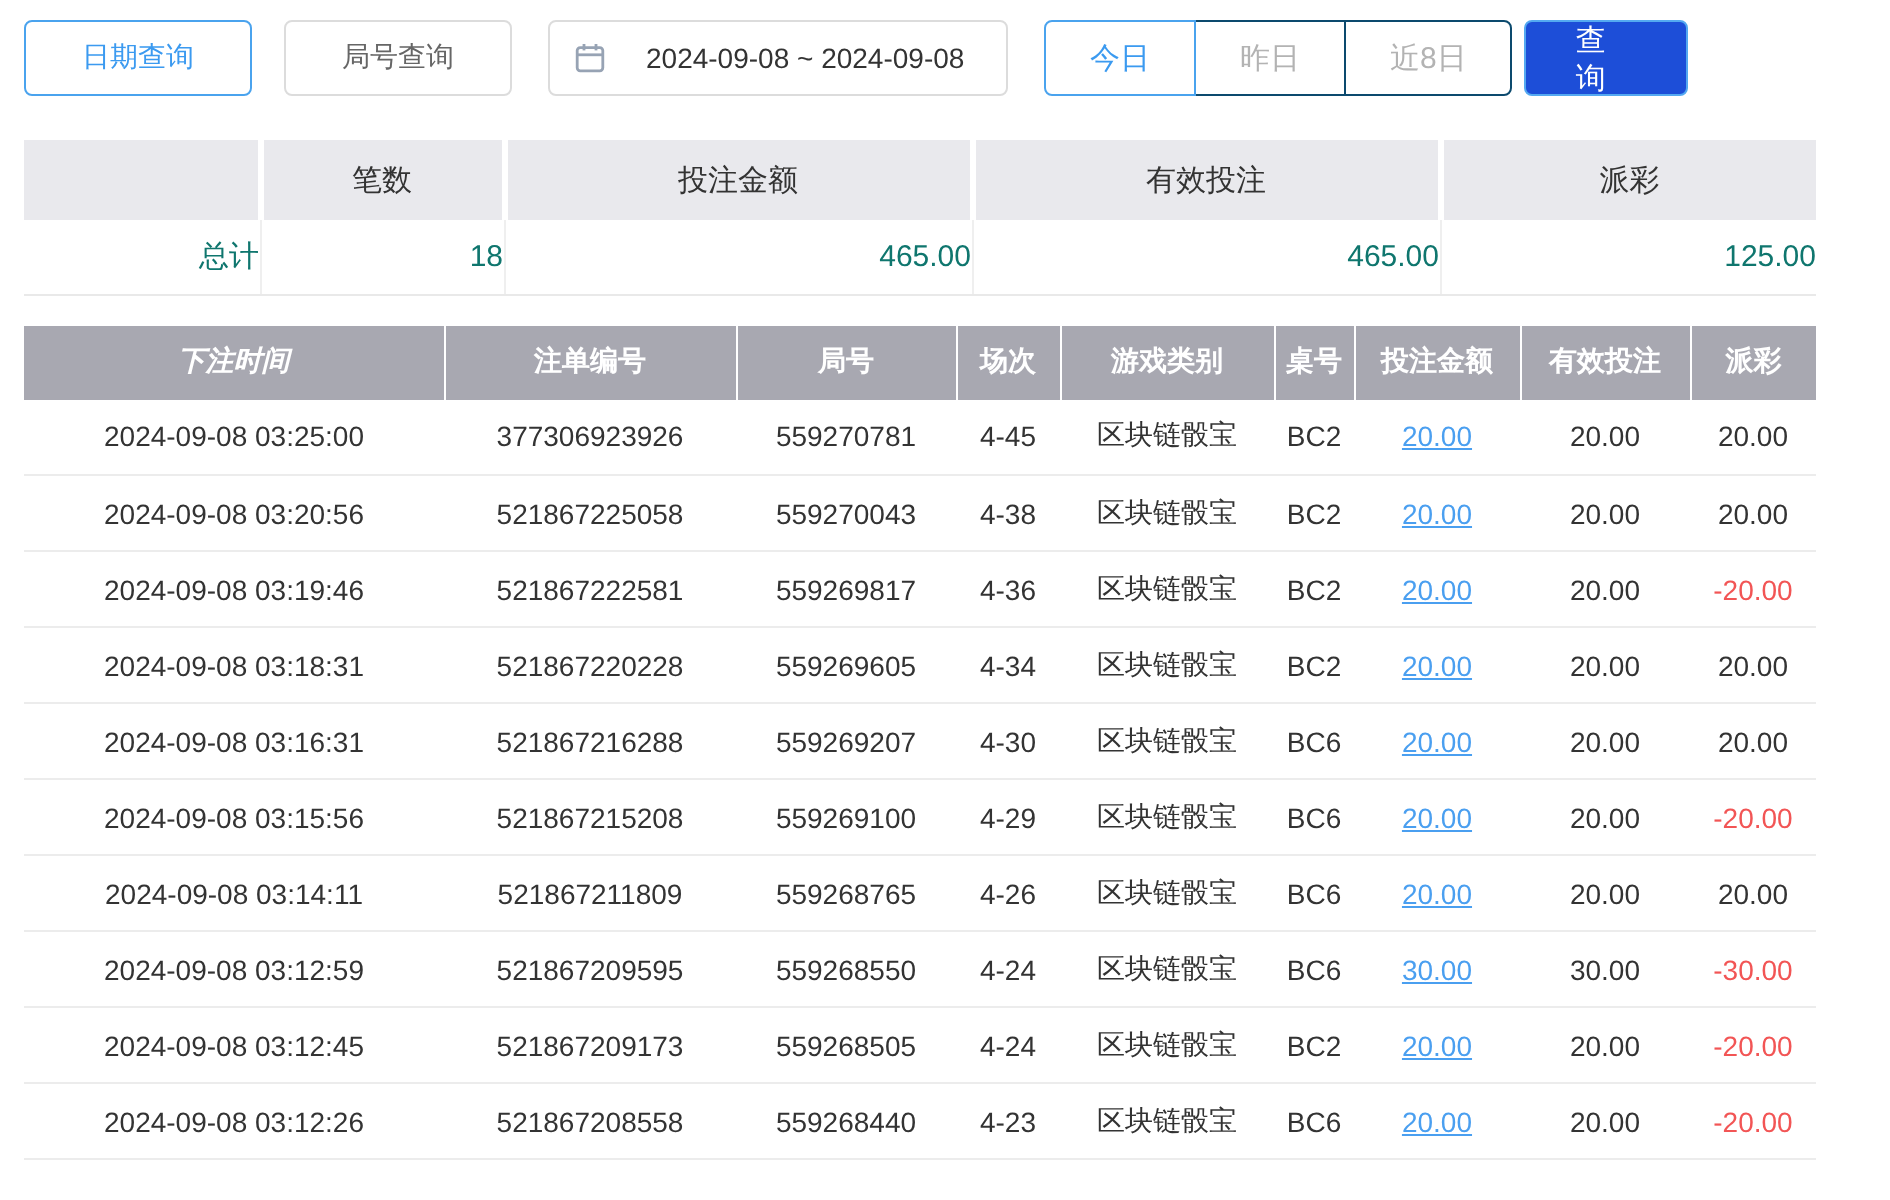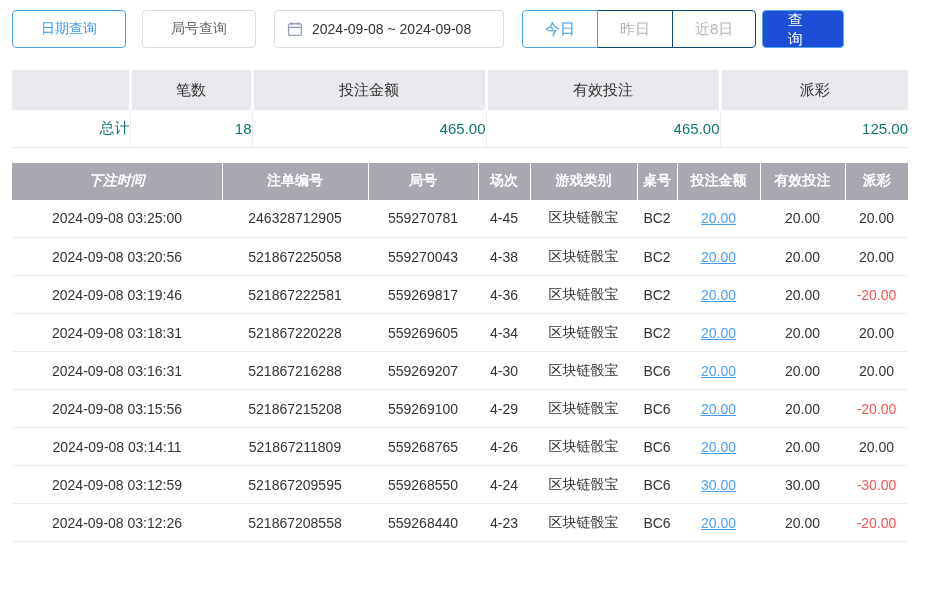--- a/index.html
+++ b/index.html
@@ -17,21 +17,21 @@
   .btn {
     height: 38px; padding: 0 28px; border-radius: 4px; background: #fff;
     font-size: 14px; font-family: inherit; cursor: pointer;
   }
   .outline-blue { border: 1px solid #4aa3ee; color: #3b9af0; }
   .outline-gray { border: 1px solid #dcdcdc; color: #666; }
   .btn + .btn { margin-left: 16px; }
   .date-input {
     margin-left: 18px; width: 230px; height: 38px; border: 1px solid #dcdcdc;
     border-radius: 4px; display: flex; align-items: center; padding: 16px 12px;
-    gap: 9px; cursor: pointer; background: #fff;
+    gap: 20px; cursor: pointer; background: #fff;
   }
   .date-input .date-text { color: #333; font-size: 14px; white-space: nowrap; }
   .seg-group { display: flex; margin-left: 18px; }
   .seg {
     height: 38px; padding: 0 22px; background: #fff; border: 1px solid #0c4a6e;
     color: #b3b3b3; font-size: 15px; font-family: inherit; cursor: pointer;
     margin-left: -1px; position: relative;
   }
   .seg:first-child { margin-left: 0; border-radius: 4px 0 0 4px; }
   .seg:last-child { border-radius: 0 4px 4px 0; }
@@ -144,21 +144,21 @@
         <th>游戏类别</th>
         <th>桌号</th>
         <th>投注金额</th>
         <th>有效投注</th>
         <th>派彩</th>
       </tr>
     </thead>
     <tbody>
         <tr>
     <td>2024-09-08 03:25:00</td>
-    <td>246328712905</td>
+    <td>377306923926</td>
     <td>559270781</td>
     <td>4-45</td>
     <td>区块链骰宝</td>
     <td>BC2</td>
     <td><a class="bet-link">20.00</a></td>
     <td>20.00</td>
     <td>20.00</td>
   </tr>
         <tr>
     <td>2024-09-08 03:20:56</td>
@@ -231,20 +231,31 @@
     <td>521867209595</td>
     <td>559268550</td>
     <td>4-24</td>
     <td>区块链骰宝</td>
     <td>BC6</td>
     <td><a class="bet-link">30.00</a></td>
     <td>30.00</td>
     <td class="neg">-30.00</td>
   </tr>
         <tr>
+    <td>2024-09-08 03:12:45</td>
+    <td>521867209173</td>
+    <td>559268505</td>
+    <td>4-24</td>
+    <td>区块链骰宝</td>
+    <td>BC2</td>
+    <td><a class="bet-link">20.00</a></td>
+    <td>20.00</td>
+    <td class="neg">-20.00</td>
+  </tr>
+        <tr>
     <td>2024-09-08 03:12:26</td>
     <td>521867208558</td>
     <td>559268440</td>
     <td>4-23</td>
     <td>区块链骰宝</td>
     <td>BC6</td>
     <td><a class="bet-link">20.00</a></td>
     <td>20.00</td>
     <td class="neg">-20.00</td>
   </tr>

